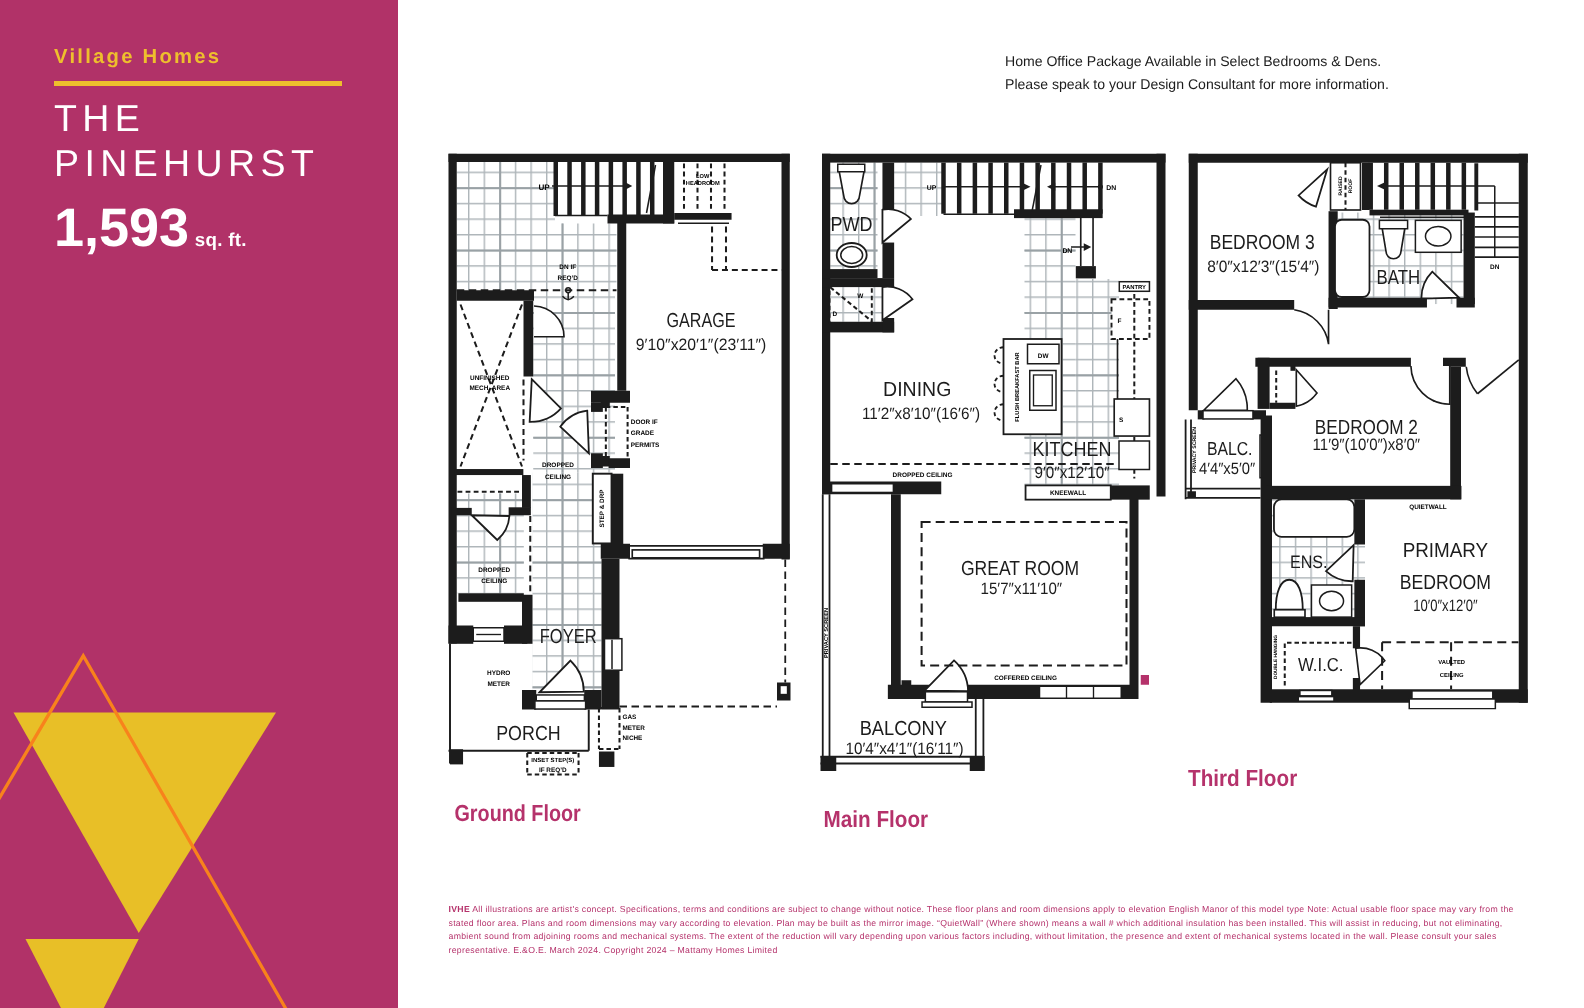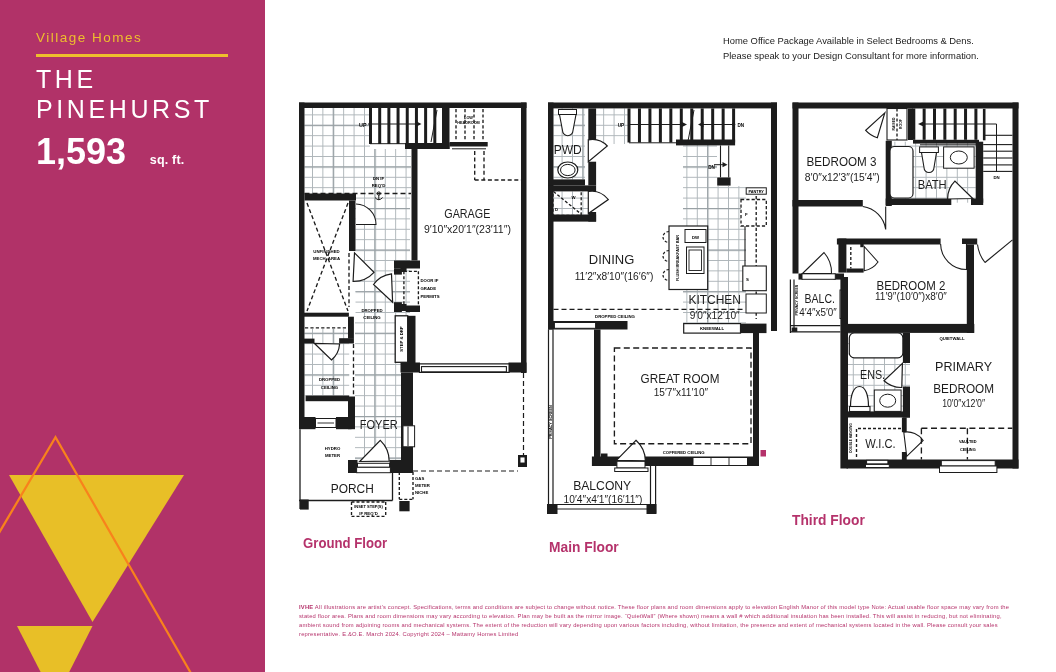--- a/index.html
+++ b/index.html
@@ -10,29 +10,29 @@
 <body>
 
 <div class="abs" style="left:0;top:0;width:265px;height:672px;background:#b13268;"></div>
 
 <svg class="abs" style="left:0;top:400px;" width="265" height="272" viewBox="0 400 265 272">
 <polygon points="9,475 184,475 92.5,622" fill="#e8bf27"></polygon>
 <polygon points="17,626 92.5,626 55,700" fill="#e8bf27"></polygon>
 <path d="M -60,633 L 55.5,437.2 L 196,682" fill="none" stroke="#f8821c" stroke-width="2.2"></path>
 </svg>
 
-<div class="abs" style="left:36px;top:30px;color:#eebf2d;font-size:13.5px;font-weight:normal;letter-spacing:1.5px;text-align:center;">Village Homes</div>
+<div class="abs" style="left:36px;top:30px;color:#eebf2d;font-size:13.5px;font-weight:bold;letter-spacing:1.5px;text-align:center;">Village Homes</div>
 
 <div class="abs" style="left:36px;top:53.5px;width:192px;height:3px;background:#eebf2d;"></div>
 
 <div class="abs" style="left:36px;top:64px;color:#fff;font-size:25px;font-weight:normal;letter-spacing:3.6px;line-height:30px;">THE<br>PINEHURST</div>
 
-<div class="abs" style="left:36px;top:130.5px;color:#fff;font-size:36px;font-weight:bold;">1,593<span style="font-size:12.5px;letter-spacing:0.2px;margin-left:20px;"> sq. ft.</span></div>
-
-<div class="abs" style="left:723px;top:33px;color:#1c1c1c;font-size:9.4px;line-height:15px;letter-spacing:0;">Home Office Package Available in Select Bedrooms &amp; Dens.<br>Please speak to your Design Consultant for more information.</div>
+<div class="abs" style="left:36px;top:130.5px;color:#fff;font-size:36px;font-weight:bold;">1,593<span style="font-size:12.5px;letter-spacing:0.2px;"> sq. ft.</span></div>
+
+<div class="abs" style="left:670px;top:33px;color:#1c1c1c;font-size:9.4px;line-height:15px;letter-spacing:0;">Home Office Package Available in Select Bedrooms &amp; Dens.<br>Please speak to your Design Consultant for more information.</div>
 
 <div class="abs" style="left:302.5px;top:533.5px;color:#b5326b;font-size:15.5px;font-weight:bold;transform:scaleX(0.85);transform-origin:0 0;">Ground Floor</div>
 
 <div class="abs" style="left:548.5px;top:537.5px;color:#b5326b;font-size:15.5px;font-weight:bold;transform:scaleX(0.89);transform-origin:0 0;">Main Floor</div>
 
 <div class="abs" style="left:792px;top:511px;color:#b5326b;font-size:15.5px;font-weight:bold;transform:scaleX(0.89);transform-origin:0 0;">Third Floor</div>
 
 <div class="abs" style="left:299px;top:603px;width:722px;color:#b5326b;font-size:5.8px;line-height:9px;letter-spacing:0.2px;"><b>IVHE</b> All illustrations are artist's concept.  Specifications, terms and conditions are subject to change without notice. These floor plans and room dimensions apply to elevation  English Manor  of this model type  Note:  Actual usable floor space may vary from the stated floor area.  Plans and room dimensions may vary according to elevation.  Plan may be built as the mirror image.  “QuietWall” (Where shown) means a wall # which additional insulation has been installed.  This will assist in reducing, but not eliminating, ambient sound from adjoining rooms and mechanical systems. The extent of the reduction will vary depending upon various factors including, without limitation, the presence and extent of mechanical systems located in the wall. Please consult your sales representative.  E.&amp;O.E.  March 2024.   Copyright 2024 –  Mattamy Homes Limited</div>
 
 <svg class="abs" style="left:290px;top:98px;" width="246" height="426" viewBox="290 98 246 426">

